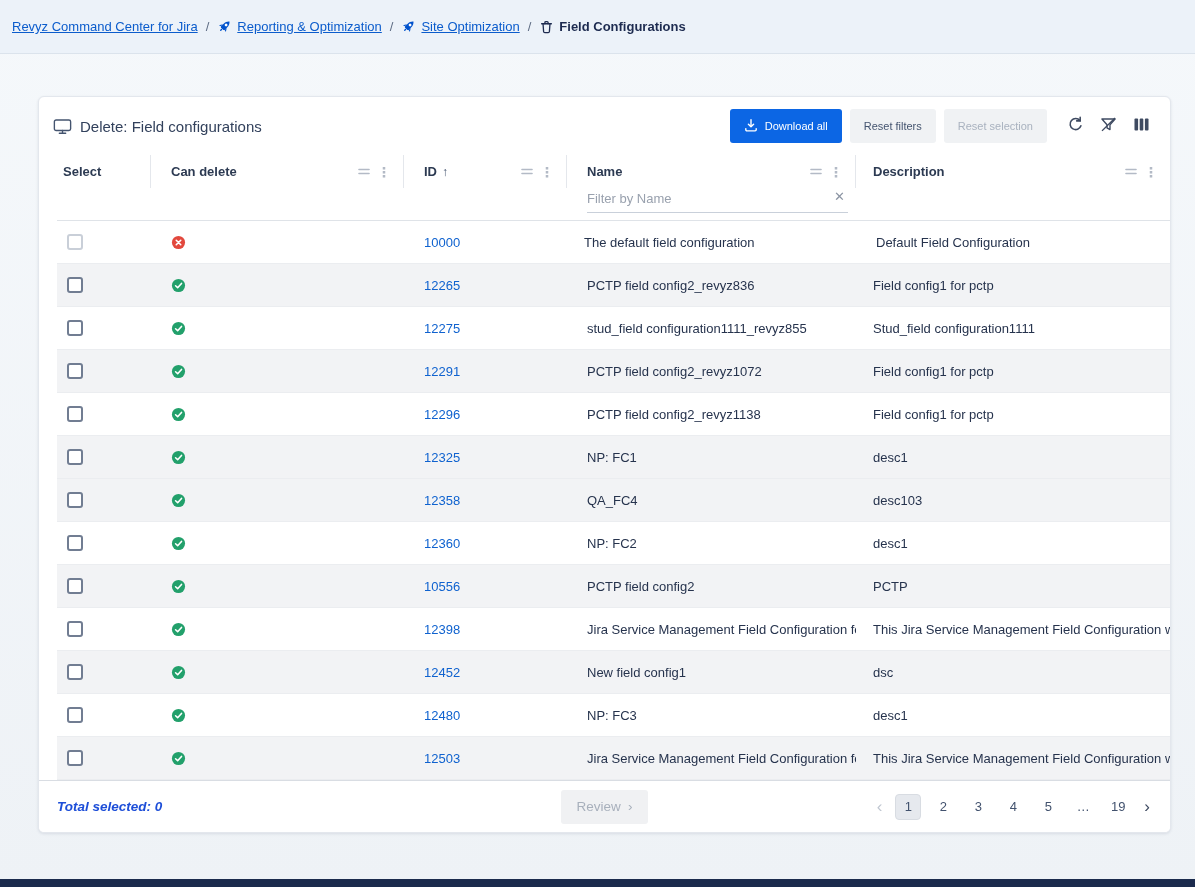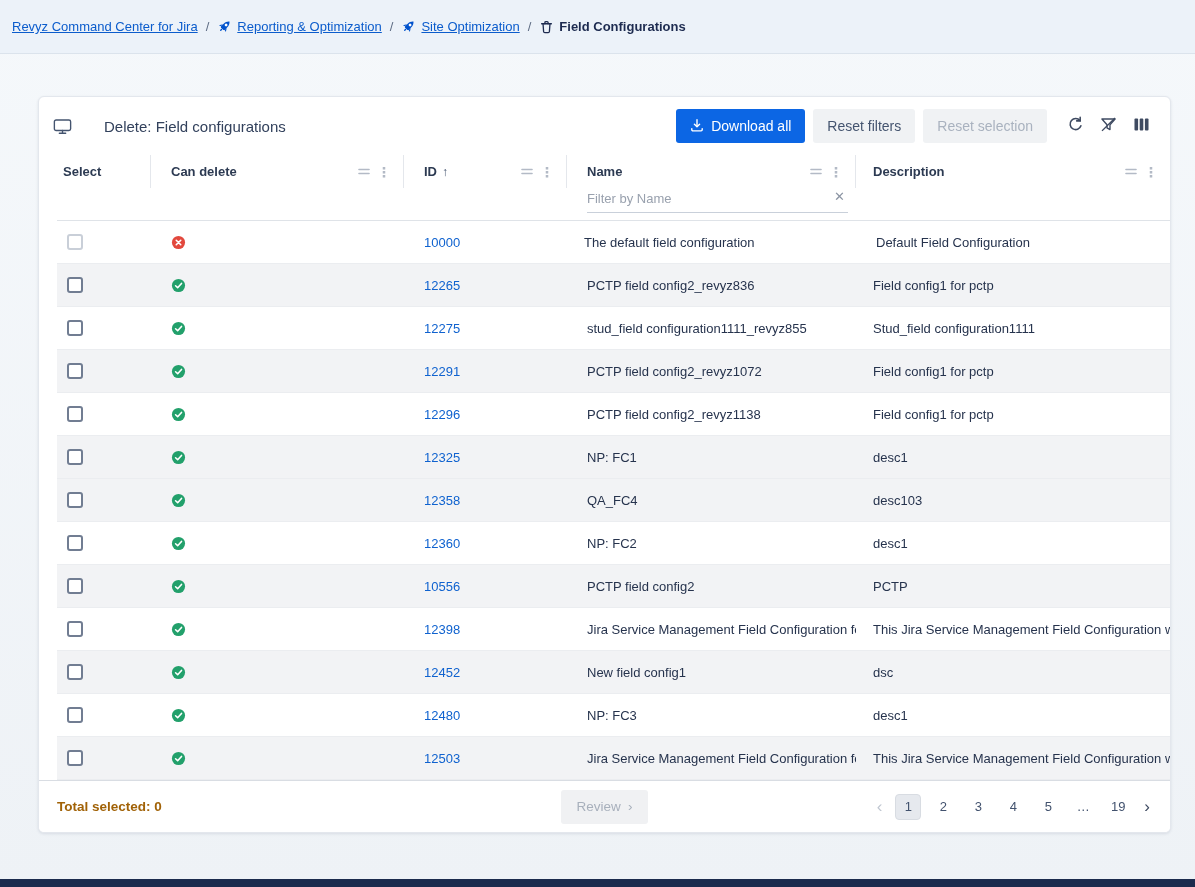--- a/index.html
+++ b/index.html
@@ -25,24 +25,24 @@
   
   .page { padding:42px 24px 0 38px; }
   .card {
     background:#fff; border:1px solid #e3e7ed; border-radius:6px;
     box-shadow:0 1px 3px rgba(9,30,66,.10); overflow:hidden;
   }
 
   
   .card-header { display:flex; align-items:center; height:58px; padding:0 16px 0 14px; }
   .panel-icon { display:inline-flex; margin-right:8px; }
-  .panel-title { font-size:15px; color:#32415c;margin-left:24px; }
+  .panel-title { font-size:15px; color:#32415c; }
   .actions { margin-left:auto; display:flex; align-items:center; gap:8px; }
   .btn {
-    border:none; border-radius:3px; font-size:14px; height:34px; padding:0 14px;
+    border:none; border-radius:3px; font-size:11px; height:34px; padding:0 14px;
     cursor:pointer; font-family:inherit; display:inline-flex; align-items:center; gap:7px;
   }
   .btn.primary { background:#0c66e4; color:#fff; }
   .btn.subtle  { background:#f0f2f4; color:#44546f; }
   .btn.subtle.disabled { color:#a9b2bf; cursor:default; }
   .icon-btn { background:transparent; border:none; padding:4px; cursor:pointer; display:inline-flex; }
   .icon-btn.first { margin-left:8px; }
 
   
   .tbl { padding-left:18px; }
@@ -84,21 +84,21 @@
   }
   .cb.dis { border-color:#c9cfd8; }
   .st-ic { width:15px; height:15px; display:block; }
   .id-link { color:#0f62cf; text-decoration:none; cursor:pointer; }
 
   
   .card-footer {
     display:grid; grid-template-columns:1fr auto 1fr; align-items:center;
     height:52px; padding:0 16px; border-top:1px solid #d9dde3; background:#fff;
   }
-  .total { font-size:13.5px; font-weight:700; color:#a16207; padding-left:2px; }
+  .total { font-size:13.5px; font-weight:700; color:#1d4ed8; padding-left:2px;font-style:italic; }
   .review-btn {
     background:#f0f1f3; border:none; border-radius:3px; color:#a8b0bc;
     font-family:inherit; font-size:13.5px; height:34px; padding:0 16px;
     display:inline-flex; align-items:center; gap:7px; cursor:default;
   }
   .pagination { justify-self:end; display:flex; align-items:center; gap:9px; font-size:13px; }
   .page-nav { background:none; border:none; font-size:17px; line-height:1; cursor:pointer; padding:2px 4px; font-family:inherit; }
   .page-nav.prev { color:#c0c7d1; cursor:default; }
   .page-nav.next { color:#3e4a61; }
   .page-btn {

